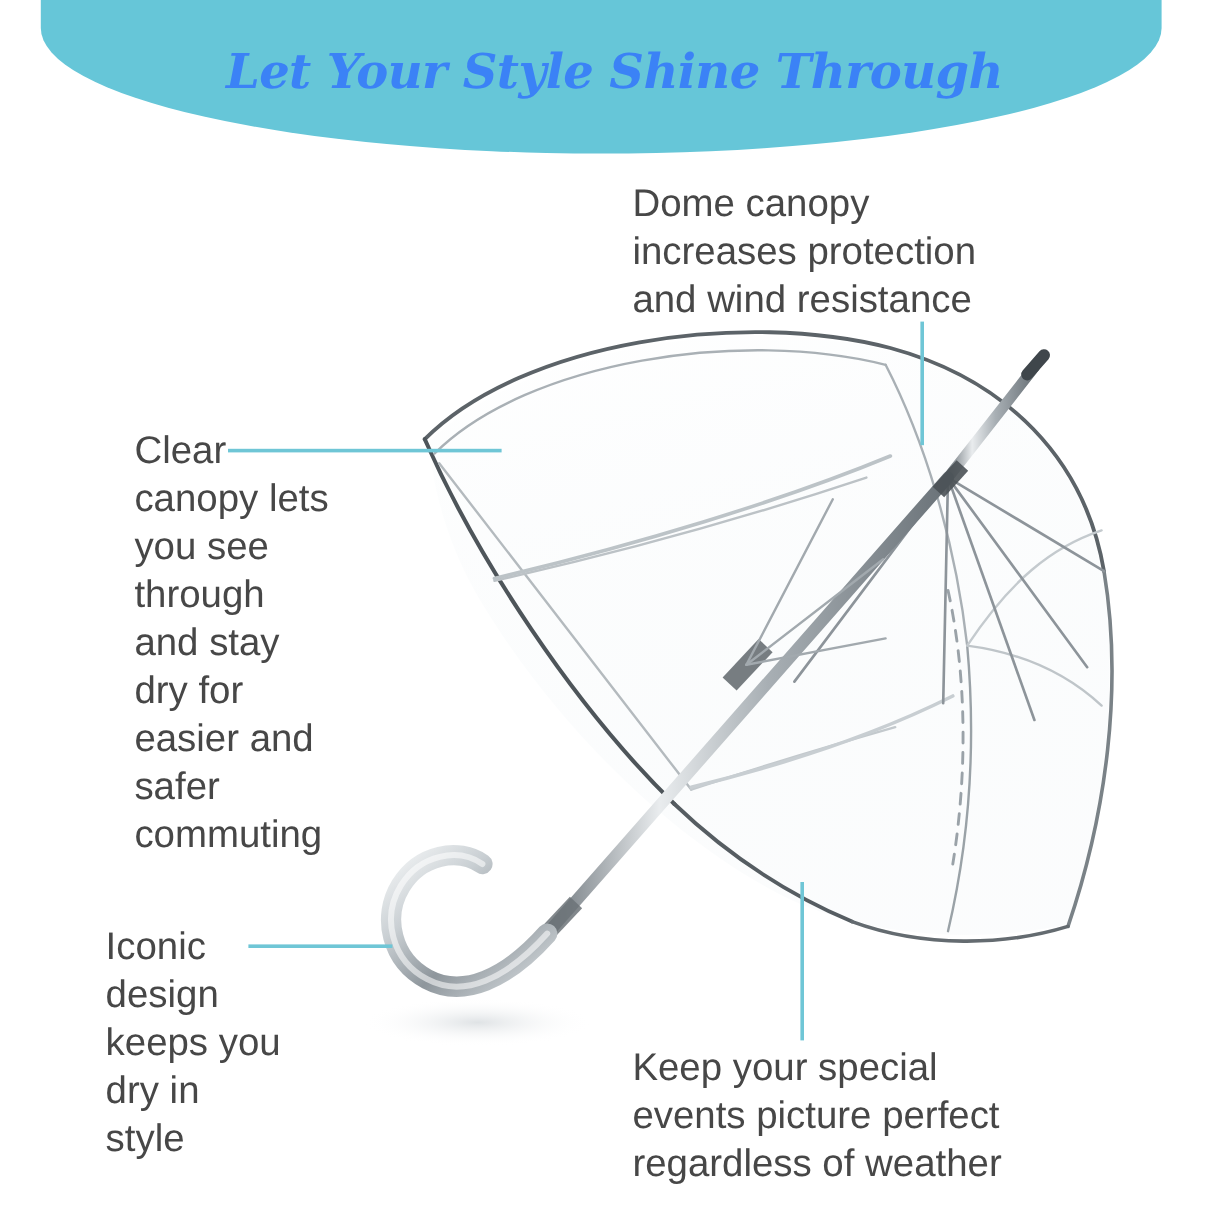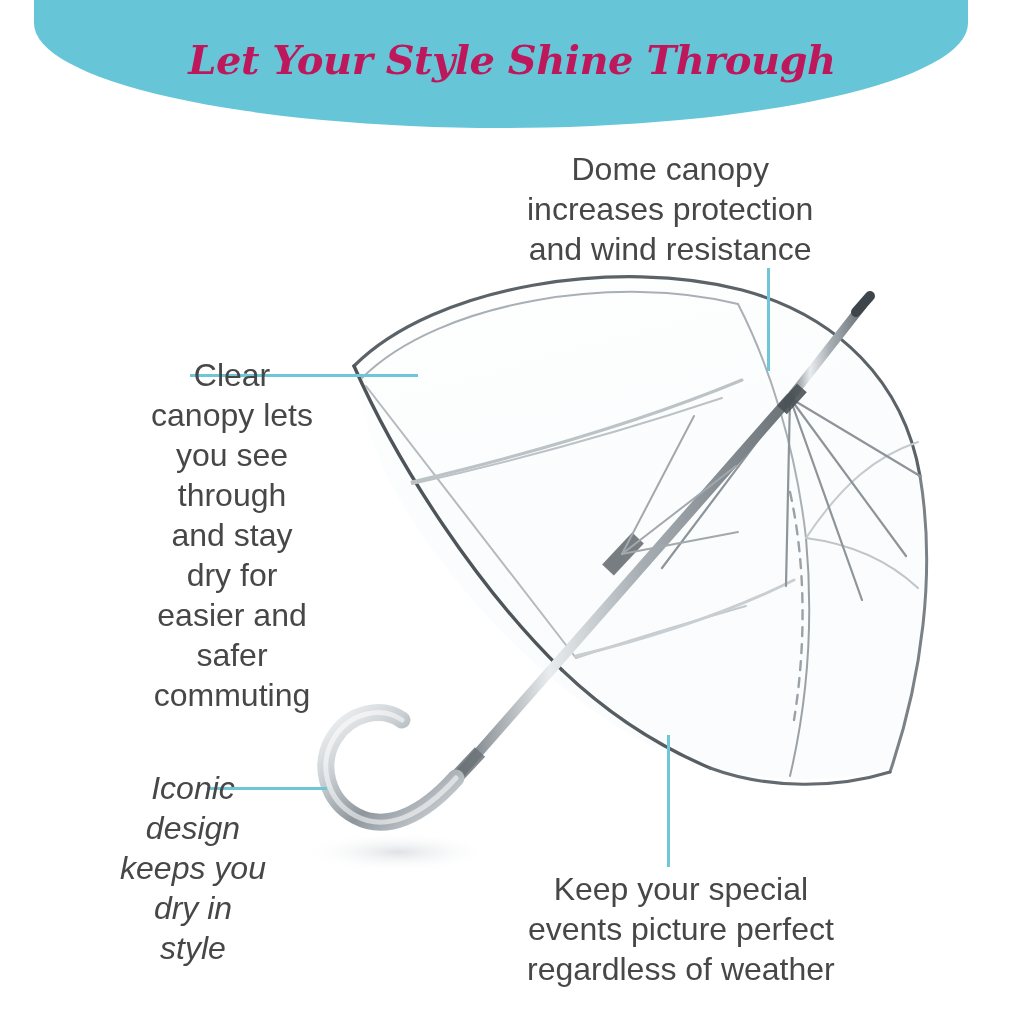--- a/index.html
+++ b/index.html
@@ -27,43 +27,42 @@
     border-radius: 50% / 34%;
     z-index: 1;
   }
   #header-title {
     position: absolute;
     left: 0;
     top: 36px;
     width: 1024px;
     text-align: center;
     z-index: 3;
-    color: #be185d;
+    color: #3b82f6;
     font-family: "DejaVu Serif", serif;
     font-weight: bold;
     font-style: italic;
     font-size: 40px;
     letter-spacing: -0.5px;
     white-space: nowrap;
   }
 
   
   .callout {
     position: absolute;
     color: #474747;
     font-family: "Liberation Sans", sans-serif;
     font-size: 32px;
     line-height: 40px;
     white-space: pre-line;
     z-index: 4;
-    text-align: center;
   }
   #callout-dome { left: 527px; top: 149px; }
   #callout-clear { left: 88px; top: 355px; width: 240px; margin-left: 24px; }
-  #callout-iconic { left: 88px; top: 768px; width: 210px; font-style: italic; }
+  #callout-iconic { left: 88px; top: 768px; width: 210px; }
   #callout-events { left: 527px; top: 869px; }
 
   
   .connector {
     position: absolute;
     background: #6FC6D6;
     z-index: 4;
   }
   .connector.horizontal { height: 3px; }
   .connector.vertical { width: 3px; }

